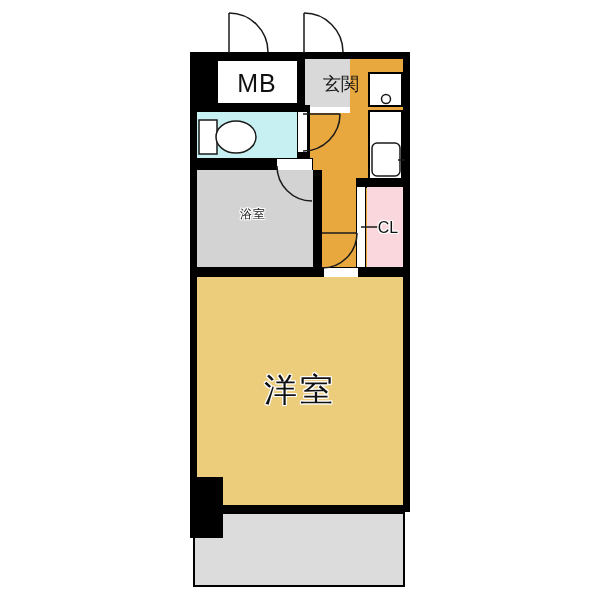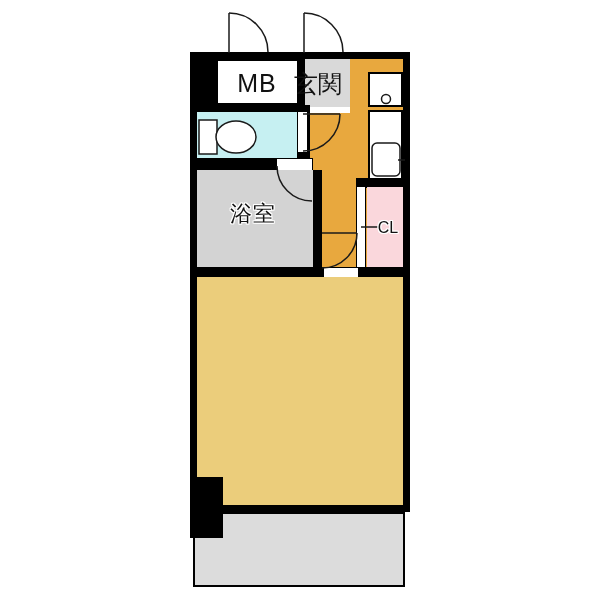--- a/index.html
+++ b/index.html
@@ -30,22 +30,22 @@
   .cl-door{left:356px;top:187px;width:10px;height:80px;background:#fff;border-left:1px solid #000;border-right:1px solid #000;box-sizing:border-box;}
   .closet{left:367px;top:187px;width:36px;height:80px;background:#fad7dc;}
   .wall-mid{left:190px;top:267px;width:220px;height:10px;}
   .room-threshold{left:324px;top:268px;width:34px;height:9px;background:#fff;}
   .balcony{left:193px;top:512px;width:212px;height:75px;background:#dcdcdc;border:2px solid #000;box-sizing:border-box;}
   .pillar{left:190px;top:477px;width:33px;height:61px;background:#000;}
   
   .label{position:absolute;transform:translate(-50%,-50%);color:#111;white-space:nowrap;line-height:1;}
   .halo{text-shadow:-1px -1px 0 #fff,1px -1px 0 #fff,-1px 1px 0 #fff,1px 1px 0 #fff,0 -1px 0 #fff,0 1px 0 #fff,-1px 0 0 #fff,1px 0 0 #fff;}
   .lbl-mb{left:257px;top:83px;font-size:25px;letter-spacing:1px;}
-  .lbl-genkan{left:318px;top:84px;font-size:24px;}
-  .lbl-bath{left:253px;top:214px;font-size:22px;letter-spacing:1px;}
+  .lbl-genkan{left:341px;top:84px;font-size:18px;}
+  .lbl-bath{left:253px;top:214px;font-size:12px;letter-spacing:1px;}
   .lbl-cl{left:388px;top:228px;font-size:16px;}
   .lbl-western{left:300px;top:389px;font-size:33px;letter-spacing:3px;}
   .lbl-balcony{left:300px;top:549px;font-size:20px;letter-spacing:1px;}
   svg.overlay{position:absolute;left:0;top:0;pointer-events:none;}
 </style>
 </head>
 <body>
 
 <div id="canvas">
 
@@ -114,13 +114,14 @@
       <line x1="398" y1="160" x2="405" y2="160"></line>
     </g>
 
     <line x1="361" y1="227" x2="378" y2="227" stroke="#1a1a1a" stroke-width="1.5"></line>
   </svg>
 
   <div class="label lbl-mb">MB</div>
   <div class="label lbl-genkan">玄関</div>
   <div class="label lbl-bath halo">浴室</div>
   <div class="label lbl-cl halo">CL</div>
+  <div class="label lbl-western halo">洋室</div>
 </div>
 
 </body></html>

